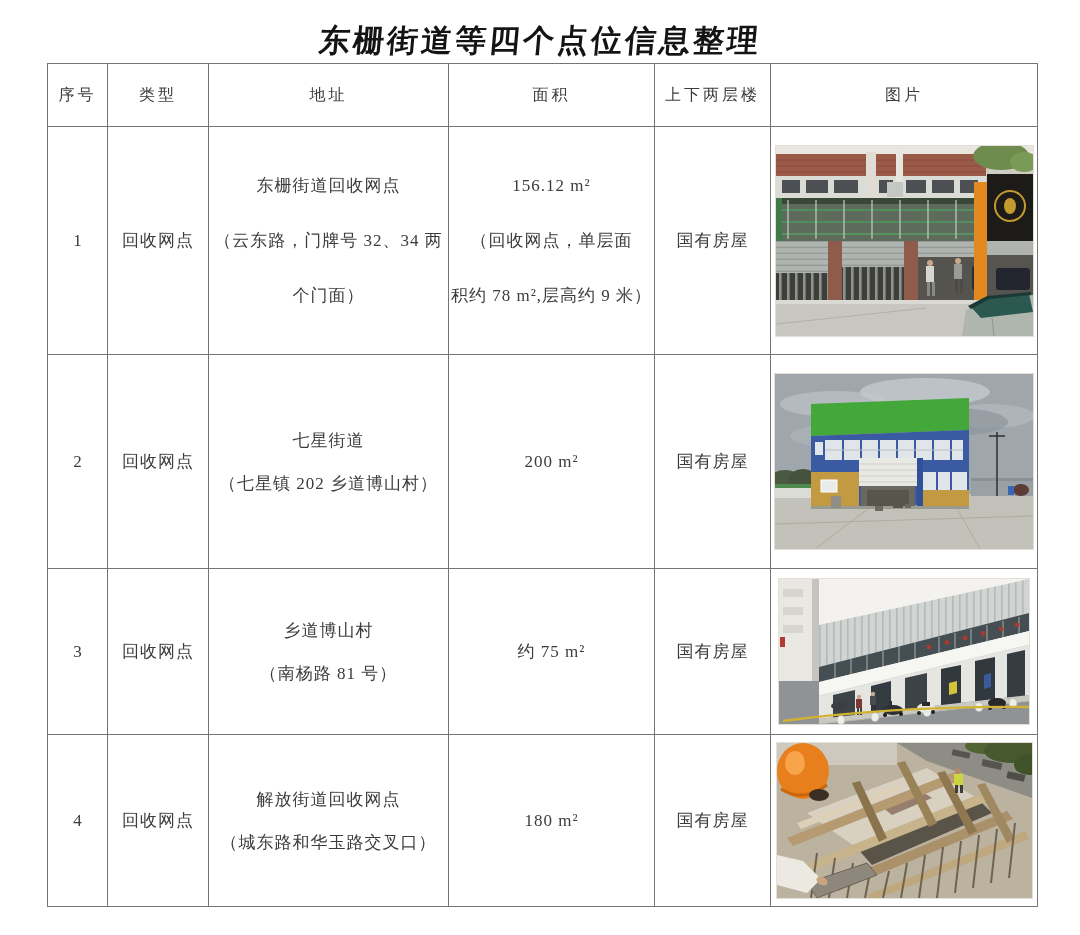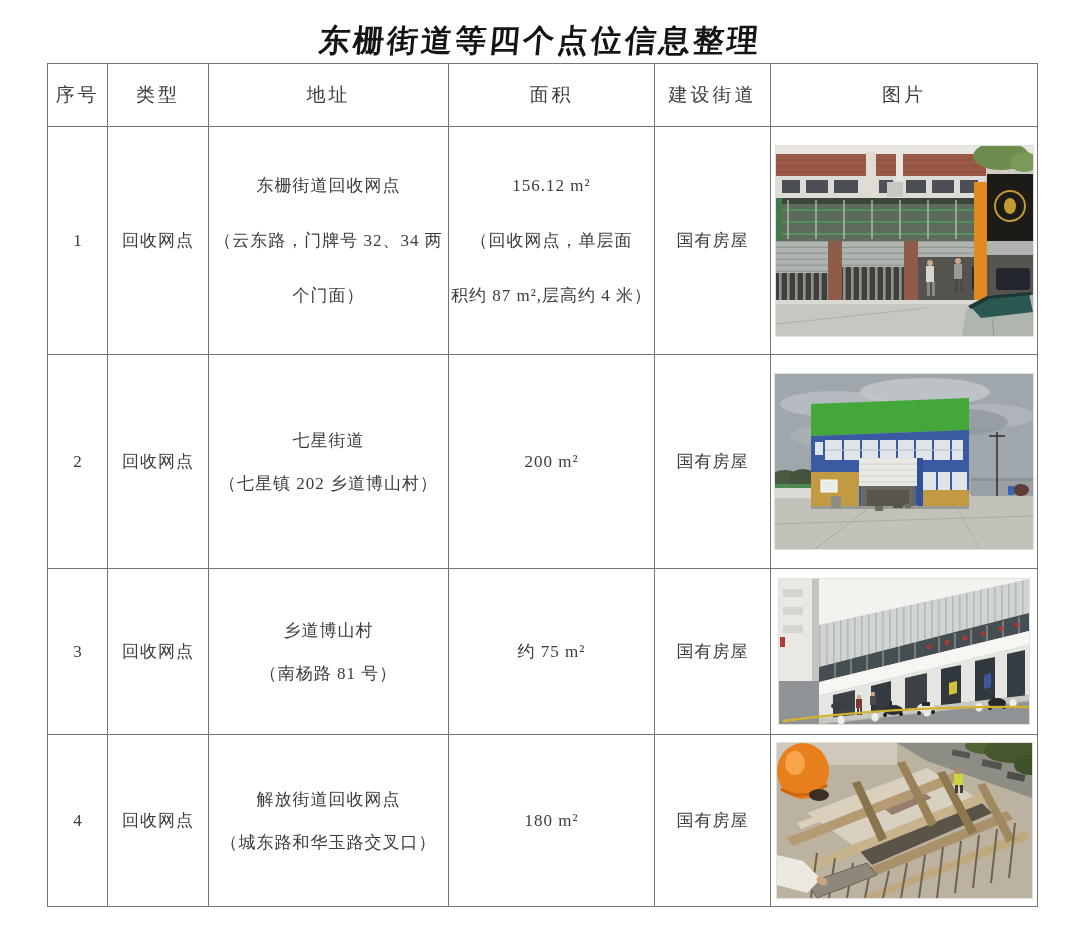--- a/index.html
+++ b/index.html
@@ -5,21 +5,21 @@
   html,body{margin:0;padding:0;background:#ffffff;}
   body{width:1080px;height:935px;position:relative;overflow:hidden;
        font-family:"Liberation Serif","DejaVu Serif",serif;color:#3c3c3c;}
   .page-title{position:absolute;top:20px;left:0;width:100%;text-align:center;
        font-size:31px;font-weight:bold;letter-spacing:3px;color:#141414;
        transform:skewX(-5deg);}
   table.info{position:absolute;left:47px;top:63px;width:990px;
        border-collapse:collapse;table-layout:fixed;}
   .info th,.info td{border:1px solid #757575;text-align:center;vertical-align:middle;
        padding:0;color:#3c3c3c;overflow:hidden;}
-  .info th{font-size:19px;font-weight:normal;letter-spacing:3px;height:62px;}
+  .info th{font-size:16px;font-weight:normal;letter-spacing:3px;height:62px;}
   .info td{font-size:17px;letter-spacing:1px;}
   td.c-no{letter-spacing:0;}
   tr.r1{height:228px}  tr.r2{height:214px}  tr.r3{height:166px}  tr.r4{height:172px}
   .cell-lines{line-height:43px;}
   .cell-lines.wide{line-height:55px;}
   .photo-wrap{display:flex;align-items:center;justify-content:center;width:100%;height:100%;}
   svg.photo{display:block;border:1px solid #e3e0da;background:#fff;}
 </style>
 </head>
 <body>
@@ -36,41 +36,41 @@
       <col style="width:206px">
         <col style="width:116px">
         <col style="width:267px">
     </colgroup>
     <thead>
       <tr>
         <th>序号</th>
         <th>类型</th>
         <th>地址</th>
         <th>面积</th>
-        <th>建设街道</th>
+        <th>上下两层楼</th>
         <th>图片</th>
       </tr>
     </thead>
     <tbody>
 
       <tr class="r1">
         <td class="c-no">1</td>
         <td>回收网点</td>
         <td>
           <div class="cell-lines wide">
             <div>东栅街道回收网点</div>
             <div>（云东路，门牌号 32、34 两</div>
             <div>个门面）</div>
           </div>
         </td>
         <td>
           <div class="cell-lines wide">
             <div>156.12 m²</div>
             <div>（回收网点，单层面</div>
-            <div>积约 87 m²,层高约 4 米）</div>
+            <div>积约 78 m²,层高约 9 米）</div>
           </div>
         </td>
         <td>国有房屋</td>
         <td>
           <div class="photo-wrap">
             <svg class="photo" width="257" height="190" viewBox="0 0 257 190">
               <defs>
                 <pattern id="p1shutter" width="8" height="6" patternUnits="userSpaceOnUse">
                   <rect width="8" height="6" fill="#b0b4b0"></rect>
                     <rect y="4.6" width="8" height="1.4" fill="#979b96"></rect>

